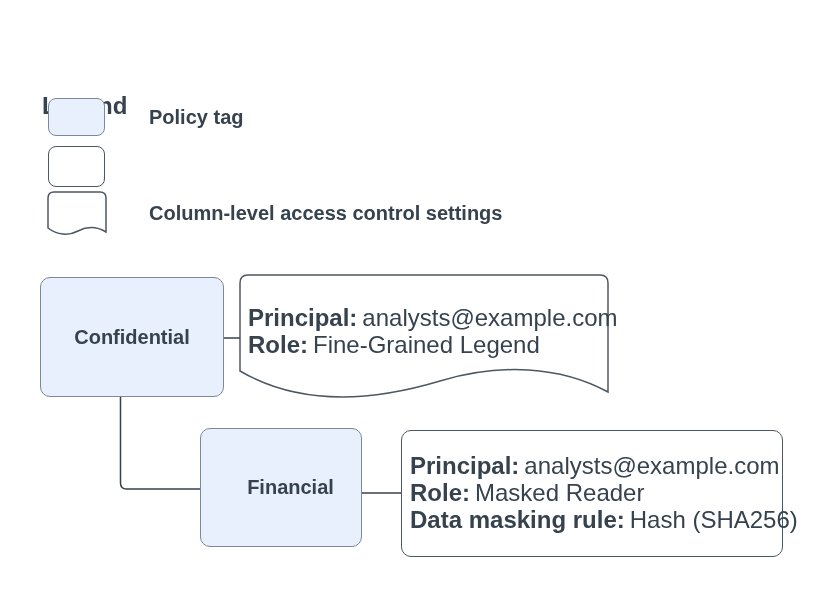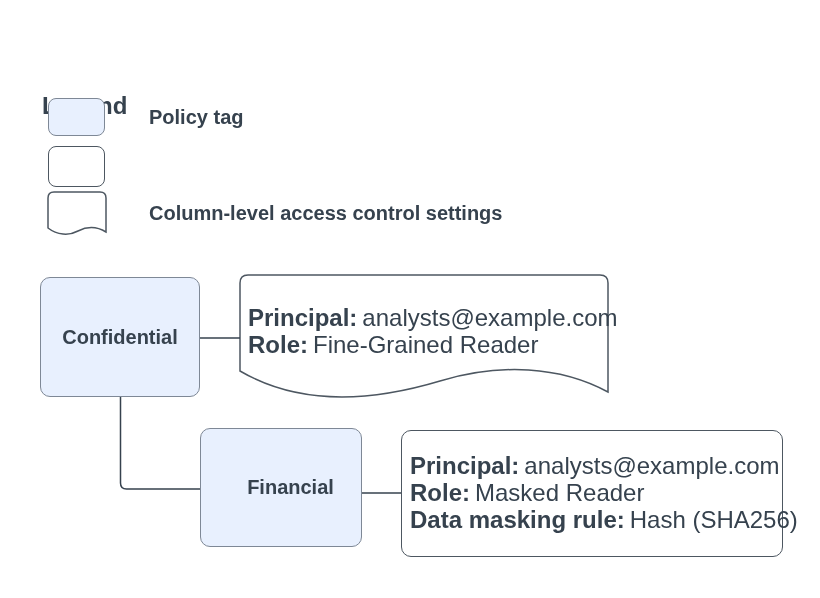--- a/index.html
+++ b/index.html
@@ -40,21 +40,21 @@
 
   
   .policy-tag-node {
     background: #e8f0fe;
     border: 1px solid #7e8896;
     border-radius: 10px;
     box-sizing: border-box;
     display: flex; align-items: center; justify-content: center;
     font-size: 20px; font-weight: bold;
   }
-  .node-confidential { left: 40px; top: 277px; width: 160px; height: 120px; }
+  .node-confidential { left: 40px; top: 277px; width: 184px; height: 120px; }
   .node-financial   { left: 200px; top: 428px; width: 162px; height: 119px; padding-left: 19px; }
 
   .masking-box {
     left: 401px; top: 430px; width: 382px; height: 127px;
     background: #ffffff;
     border: 1.5px solid #4d5761;
     border-radius: 10px;
     box-sizing: border-box;
     padding: 21px 6px 0 8px;
   }
@@ -104,21 +104,21 @@
 
   <div class="abs policy-tag-node node-financial">
     <span>Financial</span>
   </div>
 
   <div class="abs doc-text">
     <div class="shape-text-line">
       <span class="lbl">Principal:</span><span>analysts@example.com</span>
     </div>
     <div class="shape-text-line">
-      <span class="lbl">Role:</span><span>Fine-Grained Reader</span>
+      <span class="lbl">Role:</span><span>Fine-Grained Legend</span>
     </div>
   </div>
 
   <div class="abs masking-box">
     <div class="shape-text-line">
       <span class="lbl">Principal:</span><span>analysts@example.com</span>
     </div>
     <div class="shape-text-line">
       <span class="lbl">Role:</span><span>Masked Reader</span>
     </div>

